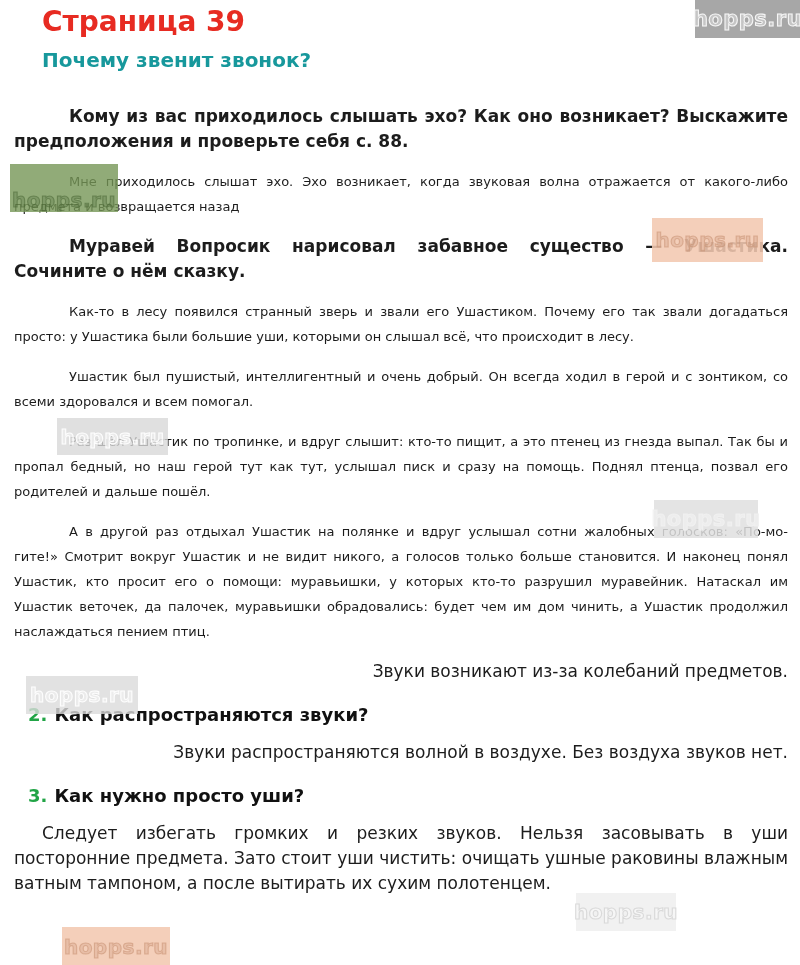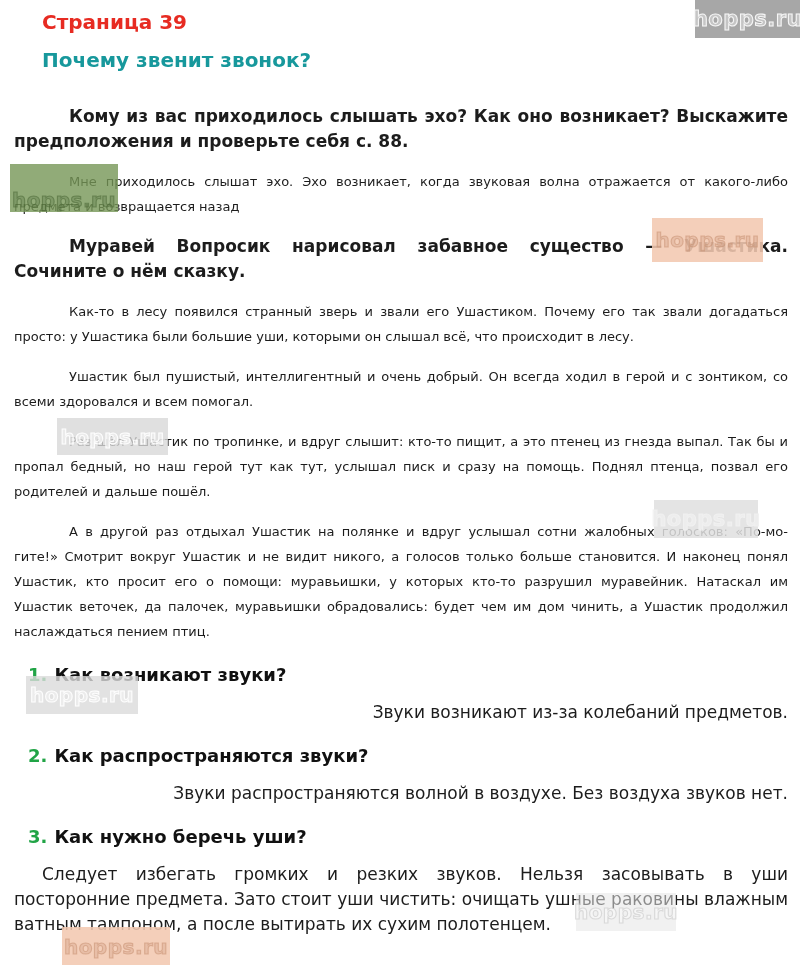--- a/index.html
+++ b/index.html
@@ -13,21 +13,21 @@
   }
   .page {
     position: relative;
     width: 774px;
     padding: 10px 12px 0 14px;
     z-index: 1;
   }
   h1, h2, h3, p { margin: 0; padding: 0; }
 
   .title-red {
-    font-size: 20px; font-weight: bold;
+    font-size: 28px; font-weight: bold;
     color: #e72b22;
     margin: 0 0 14px 28px;
     line-height: 24px;
   }
   .title-teal {
     font-size: 20px; font-weight: bold;
     color: #17989c;
     margin: 0 0 32px 28px;
     line-height: 24px;
   }
@@ -141,31 +141,30 @@
   <p class="body-par">Мне приходилось слышат эхо. Эхо возникает, когда звуковая волна отражается от какого-либо предмета и возвращается назад</p>
 
   <p class="prompt">Муравей Вопросик нарисовал забавное существо — Ушастика. Сочините о нём сказку.</p>
 
   <p class="body-par">Как-то в лесу появился странный зверь и звали его Ушастиком. Почему его так звали догадаться просто: у Ушастика были большие уши, которыми он слышал всё, что происходит в лесу.</p>
   <p class="body-par">Ушастик был пушистый, интеллигентный и очень добрый. Он всегда ходил в герой и с зонтиком, со всеми здоровался и всем помогал.</p>
   <p class="body-par">Раз шёл Ушастик по тропинке, и вдруг слышит: кто-то пищит, а это птенец из гнезда выпал. Так бы и пропал бедный, но наш герой тут как тут, услышал писк и сразу на помощь. Поднял птенца, позвал его родителей и дальше пошёл.</p>
   <p class="body-par">А в другой раз отдыхал Ушастик на полянке и вдруг услышал сотни жалобных голосков: «По-мо-гите!» Смотрит вокруг Ушастик и не видит никого, а голосов только больше становится. И наконец понял Ушастик, кто просит его о помощи: муравьишки, у которых кто-то разрушил муравейник. Натаскал им Ушастик веточек, да палочек, муравьишки обрадовались: будет чем им дом чинить, а Ушастик продолжил наслаждаться пением птиц.</p>
 
   <div>
-    <h3 class="qa-q"><span class="qa-num">1.</span><span>Как возникают звуки?</span></h3>
     <p class="qa-a">Звуки возникают из-за колебаний предметов.</p>
   </div>
 
   <div>
     <h3 class="qa-q"><span class="qa-num">2.</span><span>Как распространяются звуки?</span></h3>
     <p class="qa-a">Звуки распространяются волной в воздухе. Без воздуха звуков нет.</p>
   </div>
 
   <div>
-    <h3 class="qa-q"><span class="qa-num">3.</span><span>Как нужно беречь уши?</span></h3>
+    <h3 class="qa-q"><span class="qa-num">3.</span><span>Как нужно просто уши?</span></h3>
     <p class="qa-a-long">Следует избегать громких и резких звуков. Нельзя засовывать в уши посторонние предмета. Зато стоит уши чистить: очищать ушные раковины влажным ватным тампоном, а после вытирать их сухим полотенцем.</p>
   </div>
 
 </div>
 
 <div class="wm wm-topright">
     <span>hopps.ru</span>
   </div>
 <div class="wm wm-green">
     <span>hopps.ru</span>

